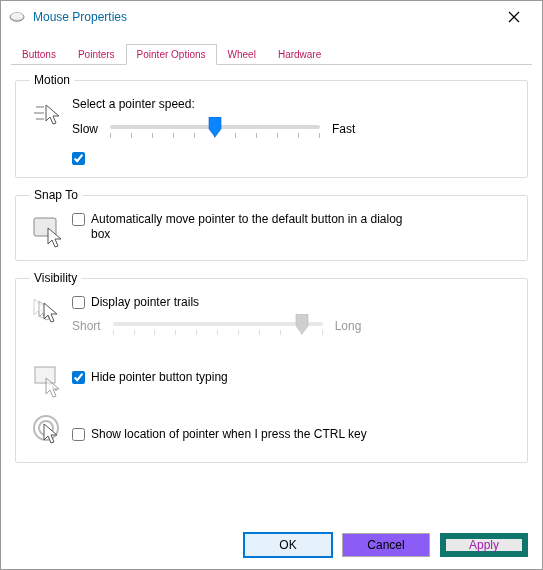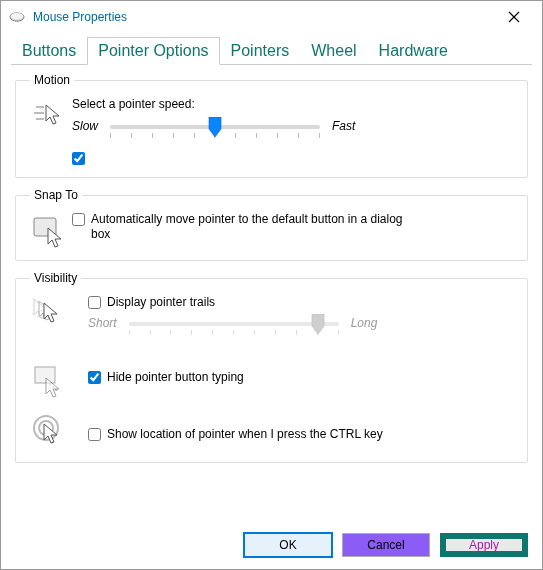--- a/index.html
+++ b/index.html
@@ -19,21 +19,21 @@
     width:40px; height:28px; display:flex; align-items:center; justify-content:center;
     cursor: default;
   }
   .close svg { width:12px; height:12px; }
 
   .tabstrip {
     display:flex; align-items:flex-end; height:26px; margin: 6px 10px 0 10px;
     border-bottom:1px solid #ccc; position:relative;
   }
   .tab {
-    font-size:16px; padding:4px 10px; color:#0f766e;
+    font-size:10px; padding:4px 10px; color:#be185d;
     border:1px solid transparent; border-bottom:none; position:relative; top:1px;
     background:#f0f0f0; margin-right:0;
   }
   .tab.active {
     background:#fff; border:1px solid #ccc; border-bottom:1px solid #fff;
     z-index:2;
   }
   .tab:not(.active){ background:transparent; border:1px solid transparent;}
 
   .pane {
@@ -47,21 +47,21 @@
   fieldset.group > legend {
     font-size:12px; color:#000; padding:0 4px; margin-left:4px;
   }
 
   .row { display:flex; align-items:flex-start; }
   .icon-col { width:46px; display:flex; justify-content:center; padding-top:2px;}
   .content-col { flex:1; font-size:12px; color:#000; }
 
   .label-line { margin-bottom:8px; }
 
-  .slider-wrap { display:flex; gap:12px; margin:5px 0 12px 0;font-style:italic;}
+  .slider-wrap { display:flex; align-items:center; gap:12px; margin:5px 0 12px 0;}
   .slider-rail {
     position:relative; width:210px; height:20px;
   }
   .rail-line {
     position:absolute; left:0; right:0; top:6px; height:4px;
     background:#d9d9d9; border-radius:2px;
   }
   .ticks { position:absolute; left:0; right:0; top:14px; height:6px; display:flex; justify-content:space-between;}
   .ticks span { width:1px; height:5px; background:#bbb; display:block;}
   .thumb {
@@ -72,21 +72,21 @@
   .slider-wrap.disabled .ticks span{ background:#ddd;}
   .slabel { font-size:12px; }
   .slabel.dis { color:#9a9a9a; }
 
   .chk { display:flex; align-items:flex-start; gap:6px; font-size:12px; }
   .chk input { margin:1px 0 0 0; width:13px; height:13px; accent-color:#0078d7;}
   .chk span { line-height:15px; }
 
   .snap-row .content-col .chk span { max-width:330px; display:inline-block;}
 
-  .vis-block { margin-bottom:14px;gap:16px; }
+  .vis-block { margin-bottom:14px; }
   .vis-block:last-child{ margin-bottom:2px;align-items:center;}
 
   .buttons {
     position:absolute; right:14px; bottom:12px; display:flex; gap:10px;align-items:center;
   }
   .btn {
     width:88px; height:24px; font-size:12px; background:#8b5cf6;
     border:1px solid #adadad; display:flex; align-items:center; justify-content:center;
   }
   .btn.default { background:#e5f1fb; border:1px solid #0078d7; outline:1px solid #0078d7;}
@@ -110,22 +110,22 @@
     <span class="title">Mouse Properties</span>
     <div class="close">
       <svg viewBox="0 0 12 12">
           <path d="M1 1 L11 11 M11 1 L1 11" stroke="#000" stroke-width="1.2" fill="none"></path>
         </svg>
     </div>
   </div>
 
   <div class="tabstrip">
     <div class="tab">Buttons</div>
+    <div class="tab">Pointers</div>
     <div class="tab active">Pointer Options</div>
-    <div class="tab">Pointers</div>
     <div class="tab">Wheel</div>
     <div class="tab">Hardware</div>
   </div>
 
   <div class="pane">
 
     <fieldset class="group">
       <legend>Motion</legend>
       <div class="row">
         <div class="icon-col">

